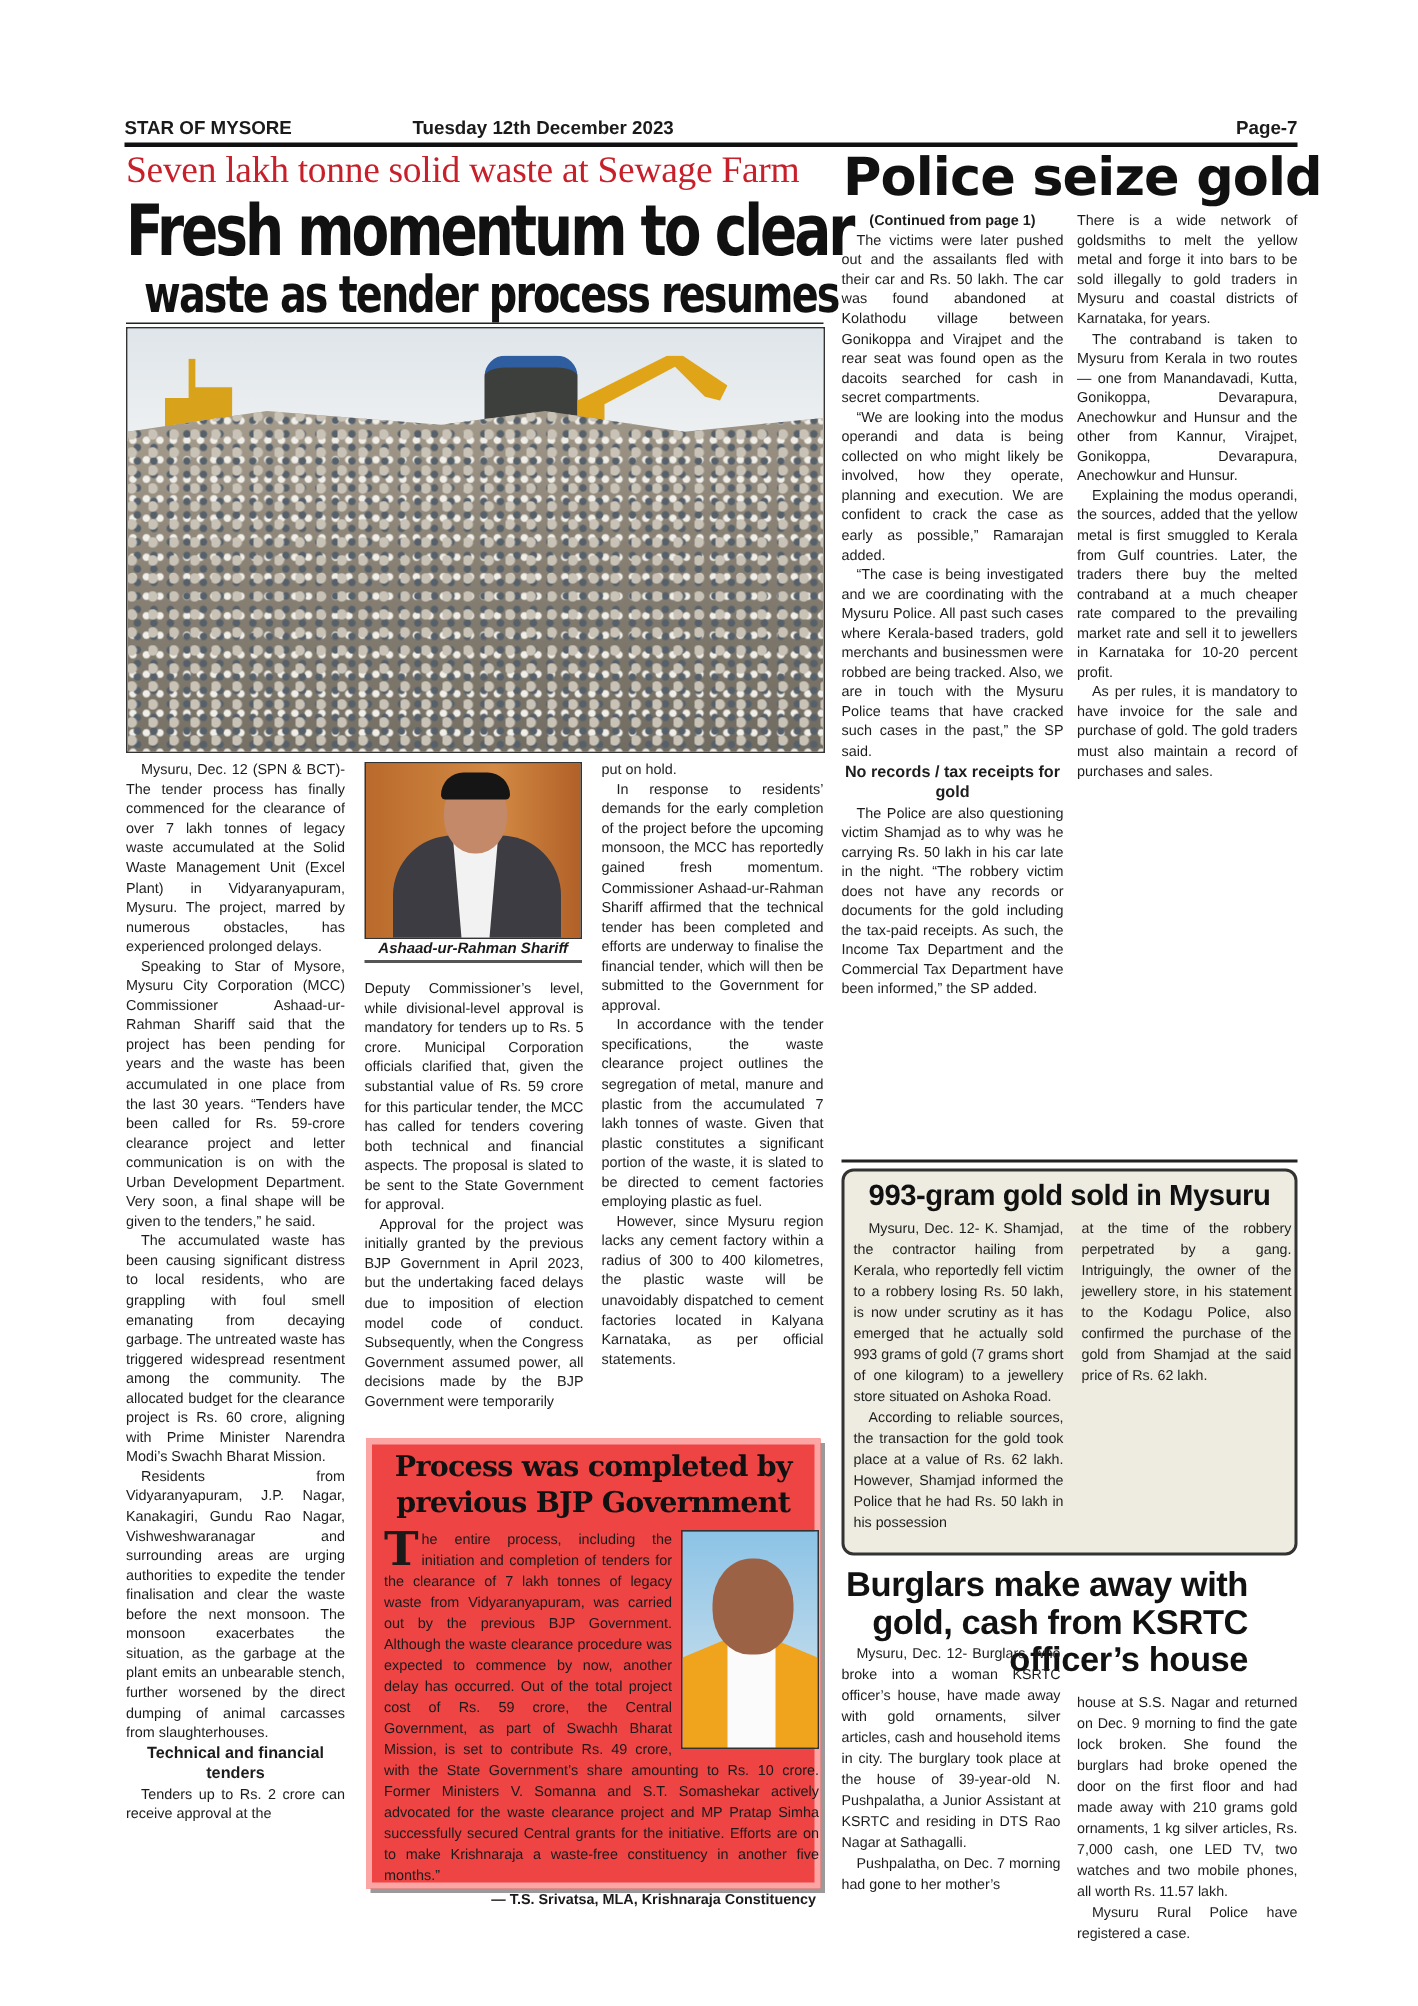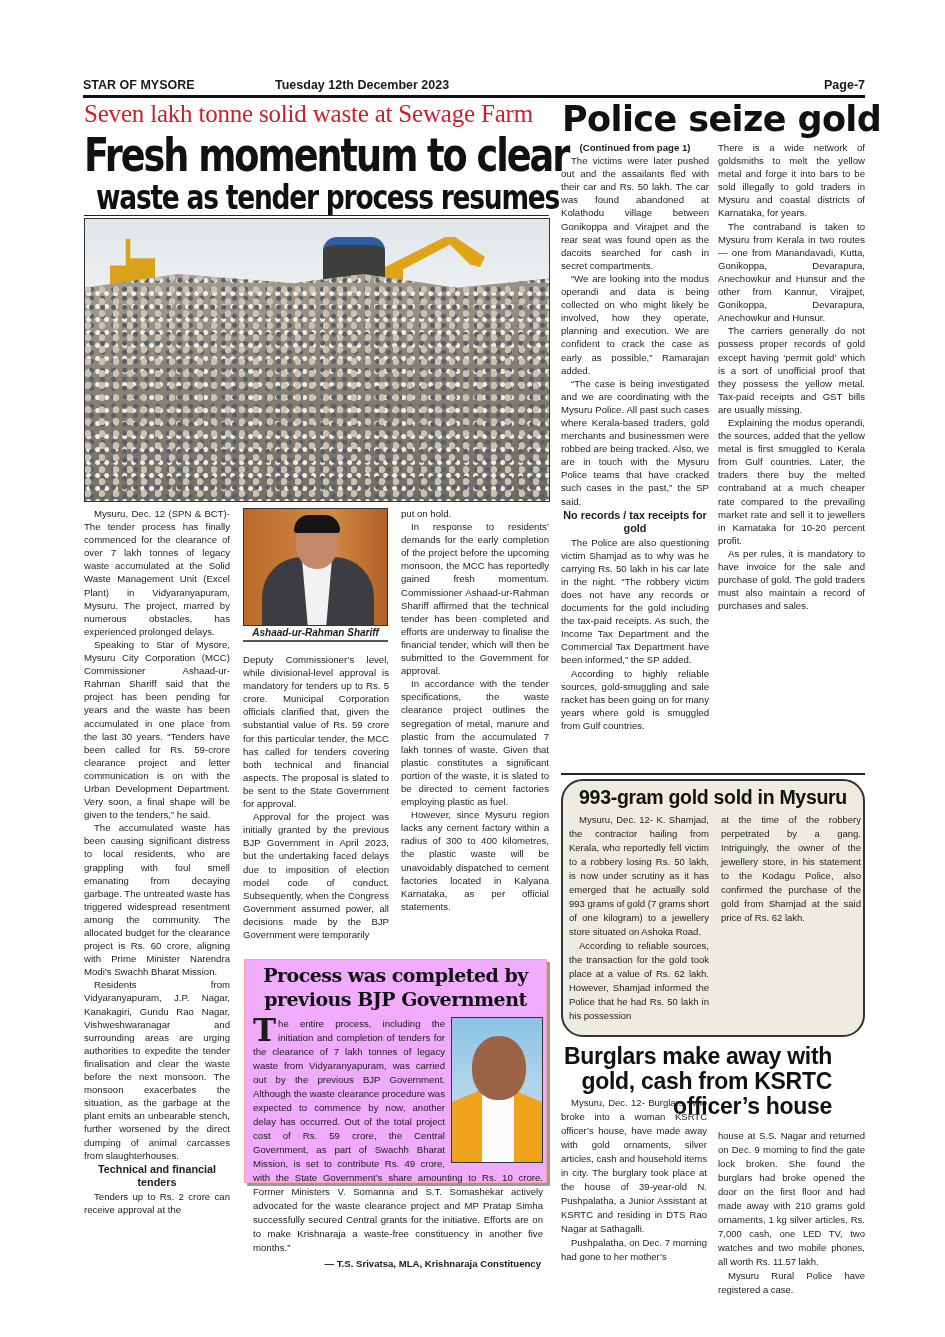--- a/index.html
+++ b/index.html
@@ -47,39 +47,39 @@
 
   
   .mug { left: 243px; top: 508px; width: 145px; height: 118px; border: 1px solid #333; overflow: hidden; background: linear-gradient(90deg, #b96a2c, #d38a44 60%, #b16027); }
   .mug .suit { position: absolute; left: 18px; top: 48px; width: 112px; height: 72px; background: #3c3c42; border-radius: 40px 40px 0 0; }
   .mug .shirt { position: absolute; left: 58px; top: 50px; width: 30px; height: 70px; background: #f2f2f2; clip-path: polygon(0 0, 100% 0, 80% 100%, 20% 100%); }
   .mug .face { position: absolute; left: 52px; top: 10px; width: 42px; height: 50px; background: #c38968; border-radius: 45% 45% 48% 48%; }
   .mug .hair { position: absolute; left: 50px; top: 6px; width: 46px; height: 18px; background: #151515; border-radius: 20px 20px 4px 4px; }
   .mug-cap { left: 243px; top: 627px; width: 145px; font-size: 10px; font-weight: bold; font-style: italic; text-align: center; border-bottom: 2px solid #555; padding-bottom: 2px; }
 
   
-  .bjp { left: 244px; top: 959px; width: 303px; height: 224px; border: 1px solid #fca5a5; box-shadow: 3px 3px 0 #9a9a9a; background: #f0abfc; }
+  .bjp { left: 244px; top: 959px; width: 303px; height: 300px; border: 4px solid #fca5a5; box-shadow: 3px 3px 0 #9a9a9a; background: #ef4444; }
   .bjp .bh { position: absolute; left: 0; top: 3px; width: 100%; text-align: center; font-family: "DejaVu Serif", serif; font-weight: bold; font-size: 19px; line-height: 24px; letter-spacing: -0.5px; color: #111; }
   .bjp .btxt { position: absolute; left: 8px; top: 57px; width: 290px; font-size: 9.6px; line-height: 14px; text-align: justify; }
   .bjp .dropcap { float: left; font-family: "DejaVu Serif", serif; font-weight: bold; font-size: 31px; line-height: 26px; margin: 0 2px -2px 0; }
   .bjp .portrait { float: right; width: 92px; height: 146px; margin: 0 0 3px 6px; border: 1px solid #333; background: linear-gradient(#8cc3e6, #d8e6ee); position: relative; overflow: hidden; }
   .bjp .portrait .saffron { position: absolute; left: 0; bottom: 0; width: 100%; height: 75px; background: #f0a31c; clip-path: polygon(0 20%, 40% 0, 60% 0, 100% 20%, 100% 100%, 0 100%); }
   .bjp .portrait .kurta { position: absolute; left: 30px; bottom: 0; width: 32px; height: 72px; background: #fbfbfb; }
   .bjp .portrait .head { position: absolute; left: 20px; top: 18px; width: 54px; height: 64px; background: #9b6245; border-radius: 48% 48% 46% 46%; }
   .bjp .sig { clear: both; text-align: right; font-weight: bold; font-size: 9.6px; margin-top: 2px; padding-right: 2px; }
 
   
   .police-h { left: 562px; top: 100px; width: 302px; font-family: "DejaVu Sans", sans-serif; font-weight: bold; font-size: 35px; line-height: 38px; letter-spacing: -0.6px; white-space: nowrap; color: #111; }
   .r1 { left: 561px; top: 141px; width: 148px; }
   .r2 { left: 718px; top: 141px; width: 147px; }
   .contd { font-weight: bold; text-align: center; text-indent: 0 !important; }
   .rule-r { left: 561px; top: 773px; width: 304px; height: 2px; background: #222; }
 
   
-  .goldbox { left: 561px; top: 779px; width: 304px; height: 258px; border: 2px solid #333; border-radius: 22px; background: #eeece1; padding-left: 16px; }
+  .goldbox { left: 561px; top: 779px; width: 304px; height: 258px; border: 2px solid #333; border-radius: 8px; background: #eeece1; padding-left: 16px; }
   .goldbox .gh { position: absolute; left: 0; top: 4px; width: 100%; text-align: center; font-weight: bold; font-size: 19.5px; line-height: 24px; letter-spacing: -0.3px; color: #111; white-space: nowrap; }
   .goldbox .g1 { position: absolute; left: 6px; top: 32px; width: 140px; }
   .goldbox .g2 { position: absolute; left: 158px; top: 32px; width: 140px; }
   .goldbox .col { font-size: 9.5px; line-height: 14px; }
 
   
   .burg-h { left: 528px; top: 1044px; width: 304px; text-align: right; font-weight: bold; font-size: 23px; line-height: 25px; letter-spacing: -0.3px; color: #111; }
   .b1 { left: 561px; top: 1096px; width: 146px; }
   .b2 { left: 718px; top: 1096px; width: 147px; margin-top: 33px; }
   .b1.col, .b2.col { font-size: 9.5px; line-height: 14px; }
@@ -151,26 +151,24 @@
 </div>
 
 <div class="abs police-h">Police seize gold</div>
 <div class="abs col r1">
   <p class="contd">(Continued from page 1)</p>
   <p>The victims were later pushed out and the assailants fled with their car and Rs. 50 lakh. The car was found abandoned at Kolathodu village between Gonikoppa and Virajpet and the rear seat was found open as the dacoits searched for cash in secret compartments.</p>
   <p>“We are looking into the modus operandi and data is being collected on who might likely be involved, how they operate, planning and execution. We are confident to crack the case as early as possible,” Ramarajan added.</p>
   <p>“The case is being investigated and we are coordinating with the Mysuru Police. All past such cases where Kerala-based traders, gold merchants and businessmen were robbed are being tracked. Also, we are in touch with the Mysuru Police teams that have cracked such cases in the past,” the SP said.</p>
   <div class="sub">No records / tax receipts for gold</div>
   <p>The Police are also questioning victim Shamjad as to why was he carrying Rs. 50 lakh in his car late in the night. “The robbery victim does not have any records or documents for the gold including the tax-paid receipts. As such, the Income Tax Department and the Commercial Tax Department have been informed,” the SP added.</p>
-  <p>According to highly reliable sources, gold-smuggling and sale racket has been going on for many years where gold is smuggled from Gulf countries.</p>
 </div>
 <div class="abs col r2">
   <p class="noind">There is a wide network of goldsmiths to melt the yellow metal and forge it into bars to be sold illegally to gold traders in Mysuru and coastal districts of Karnataka, for years.</p>
   <p>The contraband is taken to Mysuru from Kerala in two routes — one from Manandavadi, Kutta, Gonikoppa, Devarapura, Anechowkur and Hunsur and the other from Kannur, Virajpet, Gonikoppa, Devarapura, Anechowkur and Hunsur.</p>
-  <p>The carriers generally do not possess proper records of gold except having ‘permit gold’ which is a sort of unofficial proof that they possess the yellow metal. Tax-paid receipts and GST bills are usually missing.</p>
   <p>Explaining the modus operandi, the sources, added that the yellow metal is first smuggled to Kerala from Gulf countries. Later, the traders there buy the melted contraband at a much cheaper rate compared to the prevailing market rate and sell it to jewellers in Karnataka for 10-20 percent profit.</p>
   <p>As per rules, it is mandatory to have invoice for the sale and purchase of gold. The gold traders must also maintain a record of purchases and sales.</p>
 </div>
 <div class="abs rule-r"></div>
 
 <div class="abs goldbox">
   <div class="gh">993-gram gold sold in Mysuru</div>
   <div class="col g1">
     <p>Mysuru, Dec. 12- K. Shamjad, the contractor hailing from Kerala, who reportedly fell victim to a robbery losing Rs. 50 lakh, is now under scrutiny as it has emerged that he actually sold 993 grams of gold (7 grams short of one kilogram) to a jewellery store situated on Ashoka Road.</p>
     <p>According to reliable sources, the transaction for the gold took place at a value of Rs. 62 lakh. However, Shamjad informed the Police that he had Rs. 50 lakh in his possession</p>

